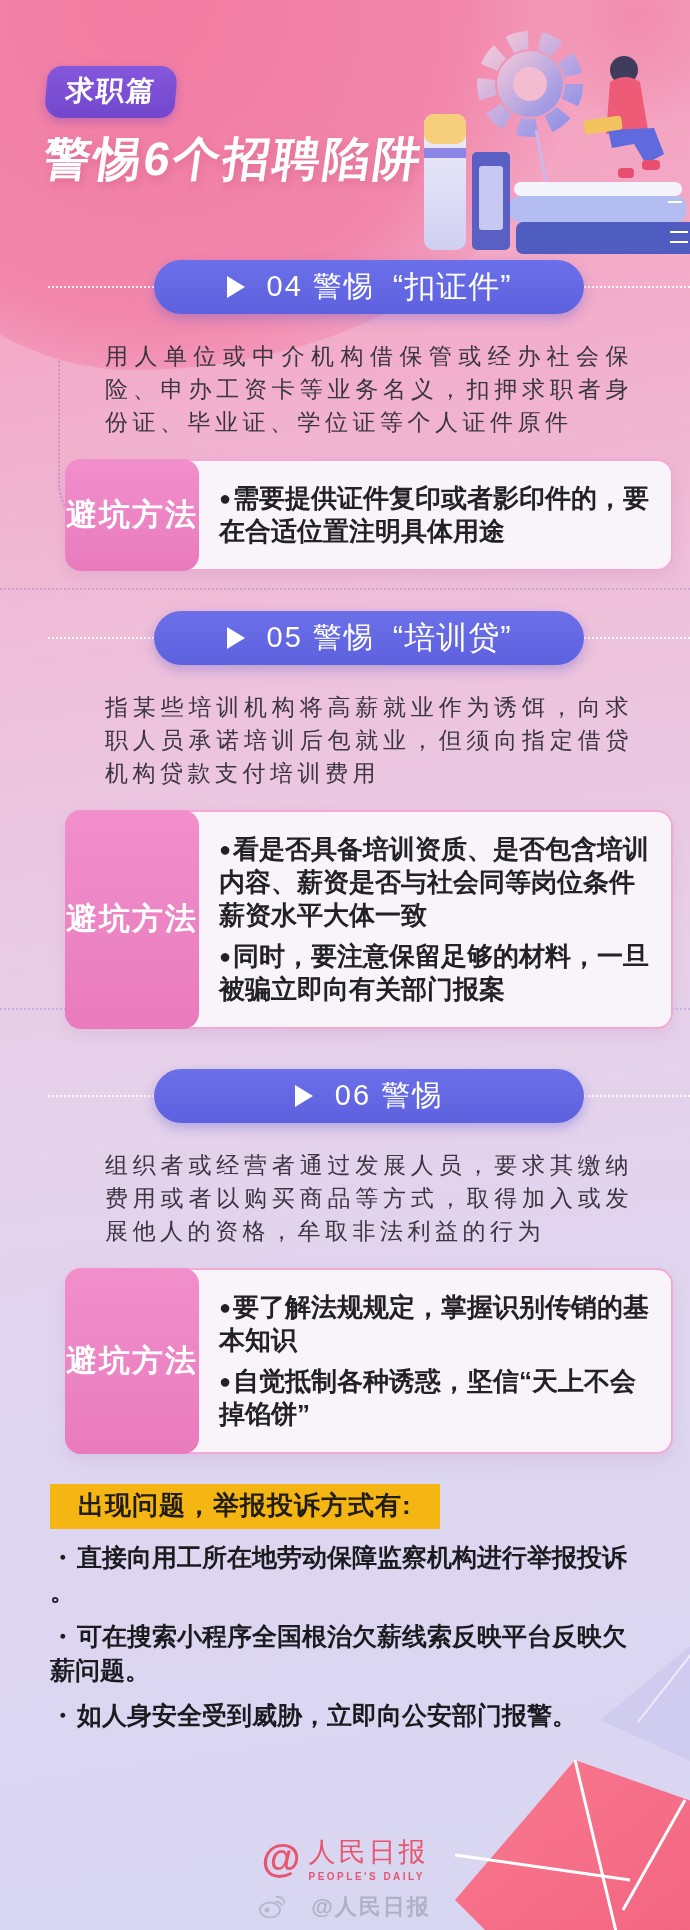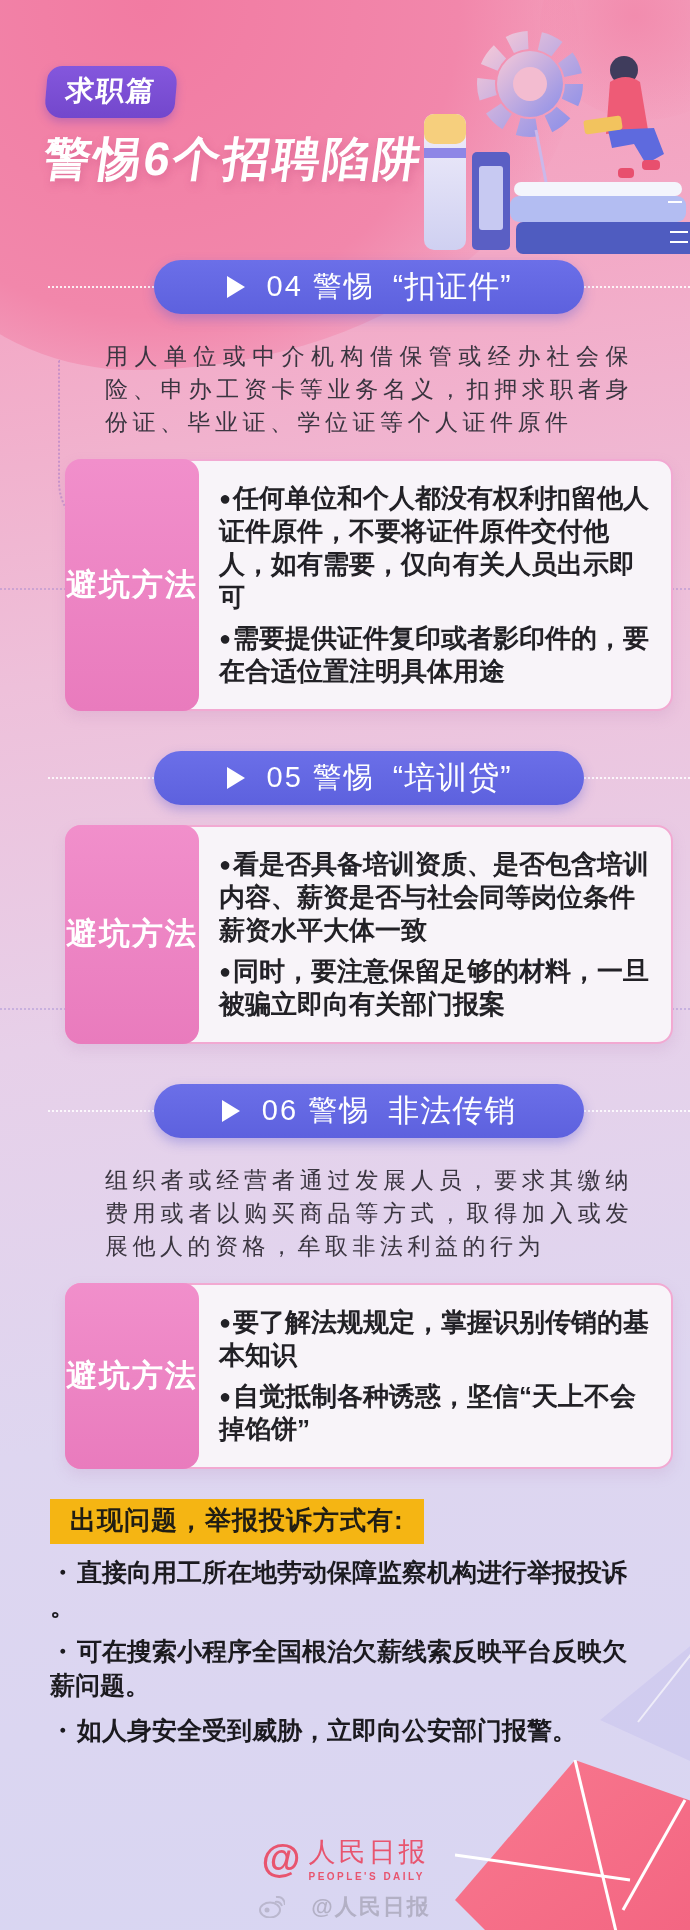--- a/index.html
+++ b/index.html
@@ -51,21 +51,21 @@
     padding:13px 18px 13px 152px;z-index:2;box-shadow:0 6px 14px rgba(180,120,180,.18);}
   .tiplabel{position:absolute;left:-2px;top:-2px;bottom:-2px;width:134px;border-radius:16px;
     background:linear-gradient(180deg,#f18fcb,#e97bbd);display:flex;flex-direction:row;
     align-items:center;justify-content:center;color:#fff;font-weight:bold;font-size:31px;line-height:1.25;letter-spacing:2px;}
   .tip{margin:8px 0;font-size:26px;font-weight:bold;color:#222126;line-height:33px;}
   .tip .b{margin-right:2px;font-size:20px;vertical-align:2px;}
   .section{margin-top:40px;position:relative;z-index:2;padding-left:48px;}
   
   .report{position:relative;z-index:2;margin:30px 0 0 50px;width:600px;}
   .report-h{display:inline-block;background:#f5b513;color:#201d14;font-weight:bold;
-    font-size:26px;padding:4px 20px 6px;letter-spacing:1px;}
+    font-size:26px;padding:4px 28px 6px;letter-spacing:1px;}
   .report-item{margin-top:11px;font-size:25px;font-weight:bold;color:#1b1a1f;line-height:34px;}
   .report-item .d{margin-right:2px;}
   
   .footer{position:absolute;left:0;right:0;bottom:8px;display:flex;flex-direction:column;
     align-items:center;z-index:3;}
   .brand{display:flex;align-items:center;gap:8px;color:#e8556f;}
   .brand .at{font-size:40px;font-weight:bold;line-height:1;}
   .brand-col{display:flex;flex-direction:column;align-items:flex-start;}
   .brand-name{font-size:27px;font-weight:normal;letter-spacing:3px;}
   .brand-sub{font-size:10px;font-weight:bold;letter-spacing:2.5px;margin-top:1px;}
@@ -141,51 +141,50 @@
         <span class="pfx">04 警惕</span>
         <span class="str">“扣证件”</span>
       </div>
     </div>
     <div class="desc">用人单位或中介机构借保管或经办社会保险、申办工资卡等业务名义，扣押求职者身份证、毕业证、学位证等个人证件原件</div>
     <div class="tipbox">
       <div class="tiplabel">
         <span>避坑</span>
         <span>方法</span>
       </div>
-      <p class="tip"><span class="b">●</span><span>任何单位和个人都没有权利扣留他人证件原件，不要将证件原件交付他人，如有需要，仅向有关人员出示即可</span></p>
       <p class="tip"><span class="b">●</span><span>需要提供证件复印或者影印件的，要在合适位置注明具体用途</span></p>
     </div>
   </div>
 
   <div class="section">
     <div class="pill-row">
       <div class="dotline"></div>
       <div class="pill">
         <span class="play"></span>
         <span class="pfx">05 警惕</span>
         <span class="str">“培训贷”</span>
       </div>
     </div>
+    <div class="desc">指某些培训机构将高薪就业作为诱饵，向求职人员承诺培训后包就业，但须向指定借贷机构贷款支付培训费用</div>
     <div class="tipbox">
       <div class="tiplabel">
         <span>避坑</span>
         <span>方法</span>
       </div>
       <p class="tip"><span class="b">●</span><span>看是否具备培训资质、是否包含培训内容、薪资是否与社会同等岗位条件薪资水平大体一致</span></p>
       <p class="tip"><span class="b">●</span><span>同时，要注意保留足够的材料，一旦被骗立即向有关部门报案</span></p>
     </div>
   </div>
 
   <div class="section">
     <div class="pill-row">
       <div class="dotline"></div>
       <div class="pill">
         <span class="play"></span>
         <span class="pfx">06 警惕</span>
-        <span class="str">非法传销</span>
       </div>
     </div>
     <div class="desc">组织者或经营者通过发展人员，要求其缴纳费用或者以购买商品等方式，取得加入或发展他人的资格，牟取非法利益的行为</div>
     <div class="tipbox">
       <div class="tiplabel">
         <span>避坑</span>
         <span>方法</span>
       </div>
       <p class="tip"><span class="b">●</span><span>要了解法规规定，掌握识别传销的基本知识</span></p>
       <p class="tip"><span class="b">●</span><span>自觉抵制各种诱惑，坚信“天上不会掉馅饼”</span></p>

